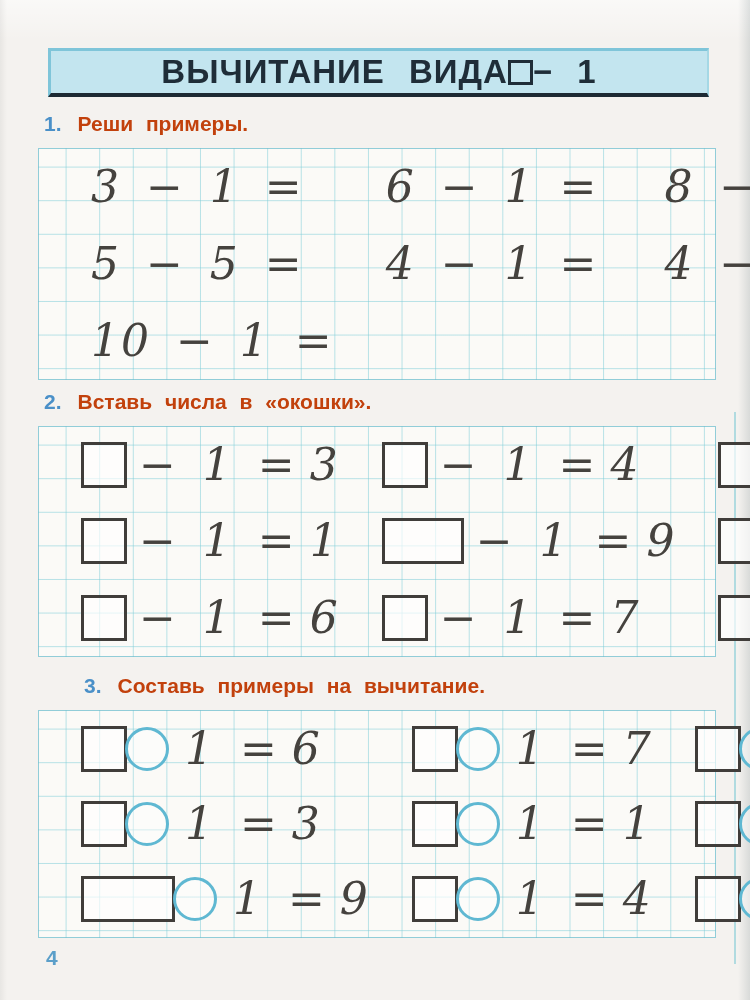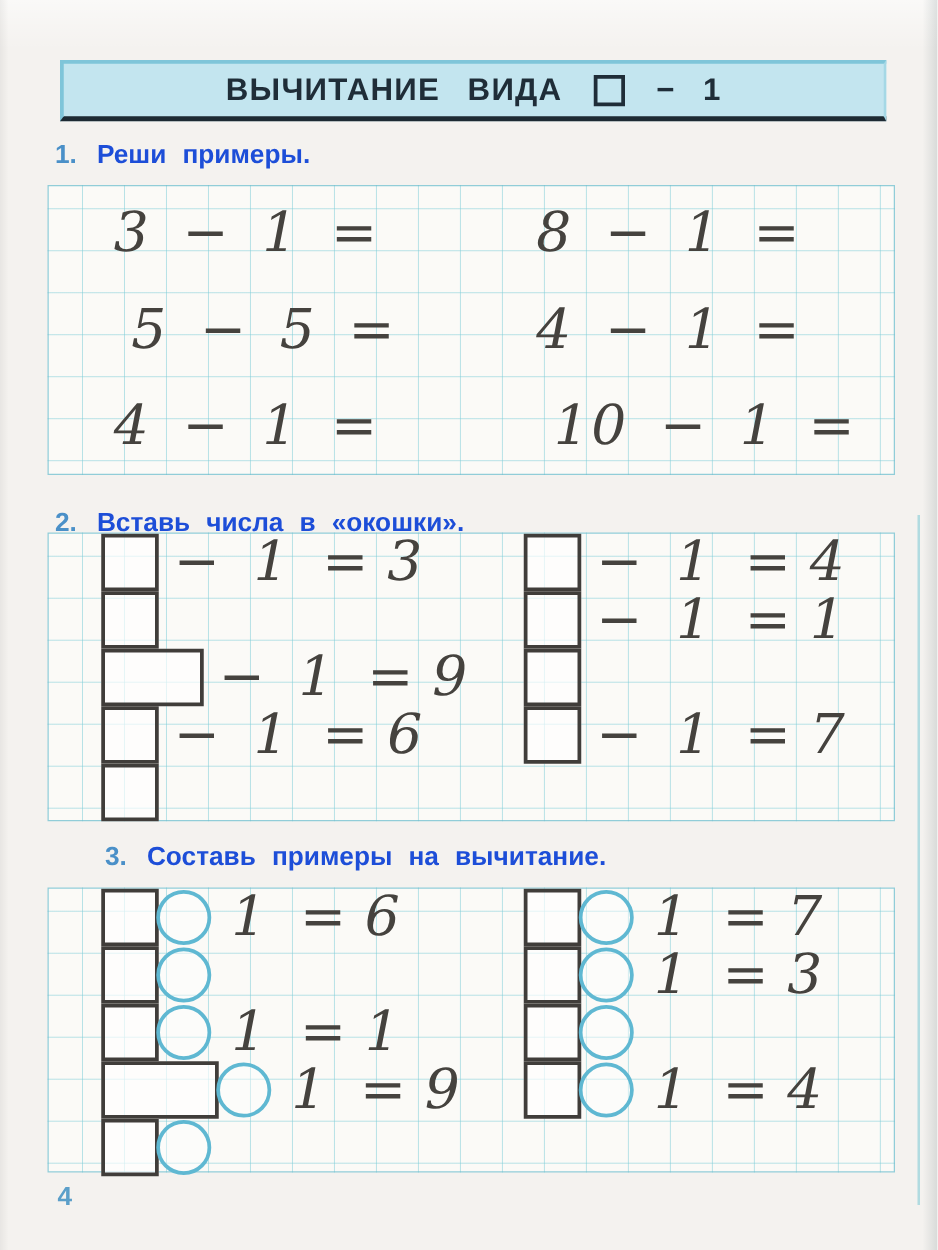--- a/index.html
+++ b/index.html
@@ -18,45 +18,45 @@
     background:rgba(110,195,210,0.5);}
   .top-sheen{position:absolute;top:0;left:0;width:750px;height:40px;
     background:linear-gradient(to bottom, rgba(255,255,255,0.55), rgba(255,255,255,0));}
 
   
   .banner{
     position:absolute;left:48px;top:48px;width:656px;height:42px;
     background:#c3e5ef;
     border-top:3px solid #7fc5d9;border-left:3px solid #7fc5d9;border-right:2px solid #a5d8e5;
     border-bottom:4px solid #1d2a33;
-    display:flex;align-items:center;justify-content:center;gap:25px;
-    font-weight:bold;font-size:25px;color:#1f2d38;letter-spacing:1px;word-spacing:14px;
+    display:flex;align-items:center;justify-content:center;gap:0;
+    font-weight:bold;font-size:33px;color:#1f2d38;letter-spacing:1px;word-spacing:14px;
   }
   .tbox{display:inline-block;width:19px;height:19px;border:3px solid #1f2d38;background:transparent;}
 
   
   .task-label{position:absolute;left:44px;font-size:21px;font-weight:bold;white-space:nowrap;}
   .tnum{color:#4a90c8;margin-right:16px;}
-  .ttext{color:#1d4ed8;word-spacing:7px;}
-  .lbl1{top:112px;} .lbl2{top:390px;margin-top:17px;} .lbl3{top:674px;margin-left:40px;}
+  .ttext{color:#c2410c;word-spacing:7px;}
+  .lbl1{top:112px;} .lbl2{top:390px;} .lbl3{top:674px;margin-left:40px;}
 
   
   .panel{
     position:absolute;left:38px;width:676px;
     background-color:#fbfaf7;
     background-image:
       linear-gradient(to right, rgba(127,205,216,0.55) 1px, transparent 1px),
       linear-gradient(to bottom, rgba(127,205,216,0.55) 1px, transparent 1px);
     background-size:33.6px 33.6px;
     background-position:-7px -16px;
     border:1px solid rgba(110,190,205,0.75);
   }
   .p1{top:148px;height:230px;} .p2{top:426px;height:229px;} .p3{top:710px;height:226px;}
   .cells{position:absolute;left:0;top:0;right:0;bottom:0;
-    display:grid;grid-template-columns:1fr 1fr;grid-template-rows:1fr 1fr 1fr;}
+    display:grid;grid-template-columns:1fr 1fr 1fr;grid-template-rows:1fr 1fr 1fr;}
   .cell{display:flex;align-items:center;padding-left:42px;}
   .p1 .cell{padding-left:52px;}
   .p1 .cell:nth-child(3n){padding-left:66px;}
   .p1 .cell:nth-child(9){padding-left:46px;}
 
   
   .hw{font-family:"DejaVu Serif", serif;font-style:italic;font-size:44px;line-height:1;
     color:#45423e;letter-spacing:2px;word-spacing:9px;white-space:nowrap;}
   .mid{margin-left:12px;}
   .ans{margin-left:13px;}
@@ -99,20 +99,23 @@
 
   <div class="task-label lbl1">
     <span class="tnum">1.</span><span class="ttext">Реши примеры.</span>
   </div>
   <div class="panel p1">
     <div class="cells">
       <div class="cell">
           <span class="hw">3 − 1 =</span>
         </div>
       <div class="cell">
+          <span class="hw">6 − 1 =</span>
+        </div>
+      <div class="cell">
           <span class="hw">8 − 1 =</span>
         </div>
       <div class="cell">
           <span class="hw">5 − 5 =</span>
         </div>
       <div class="cell">
           <span class="hw">4 − 1 =</span>
         </div>
       <div class="cell">
           <span class="hw">4 − 1 =</span>

